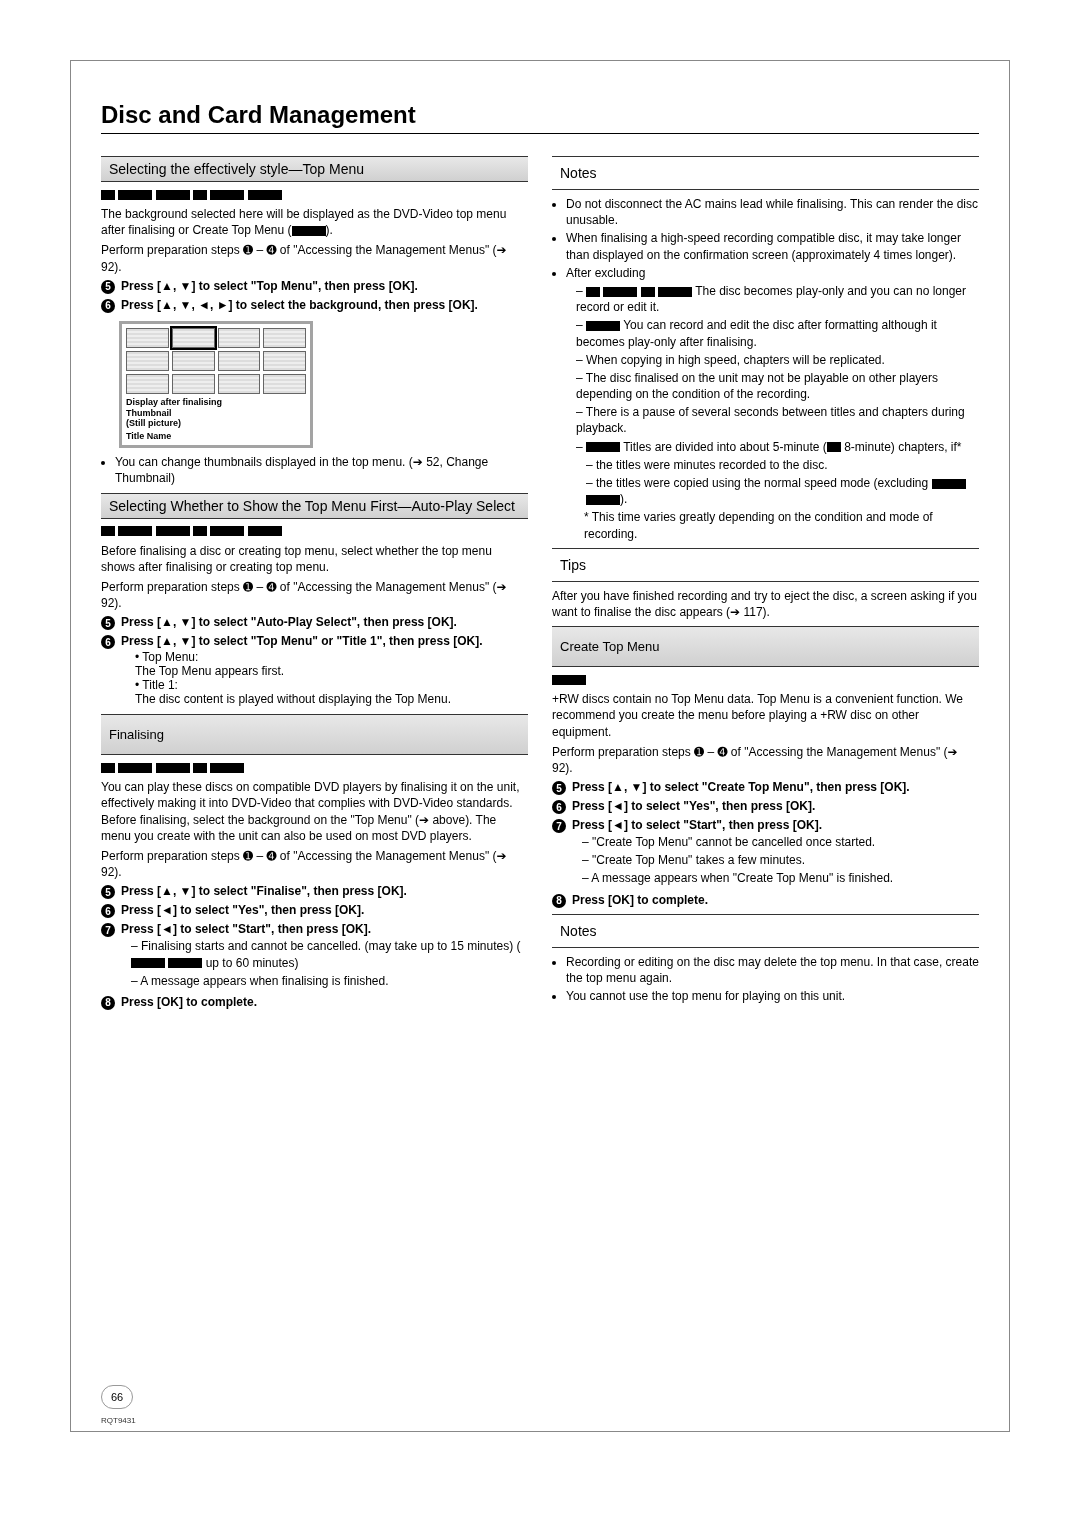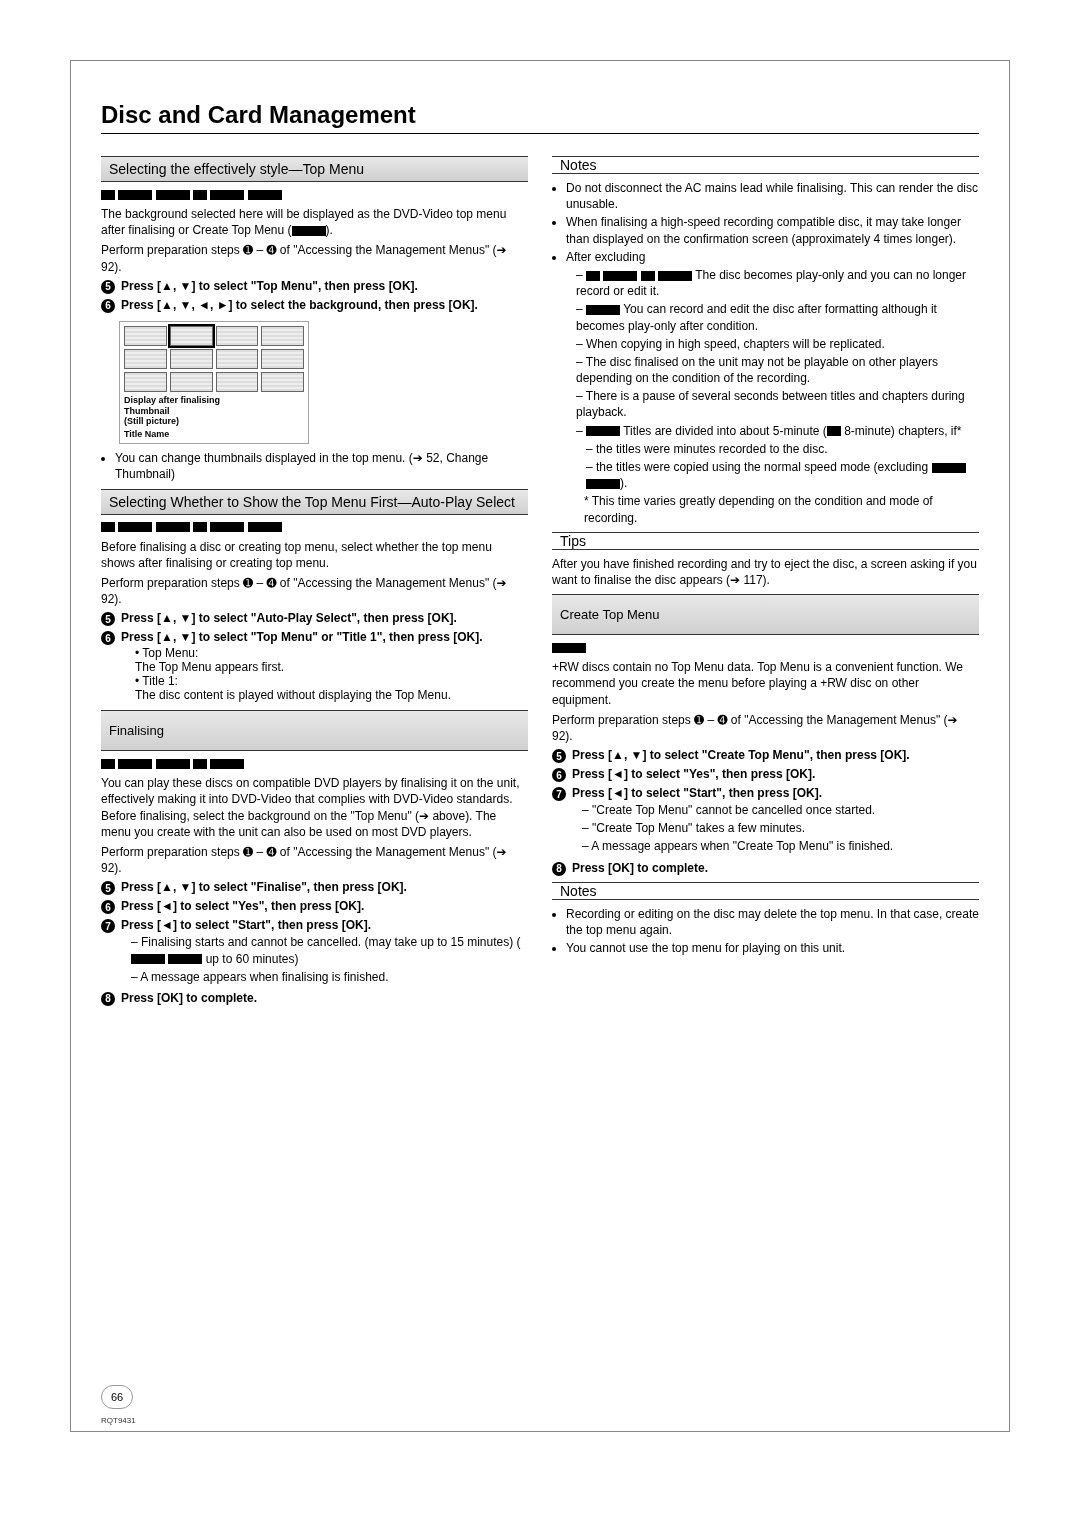--- a/index.html
+++ b/index.html
@@ -46,21 +46,21 @@
     background: linear-gradient(#e8e8e8,#d0d0d0);
     border-top: 1px solid #333;
     border-bottom: 1px solid #333;
     padding: 12px 8px;
     font-size: 13px;
     margin: 6px 0 4px 0;
   }
   .notes-title {
     border-top: 1px solid #333;
     border-bottom: 1px solid #333;
-    padding: 0 8px;
+    padding: 8px 8px;
     font-size: 14px;
     margin: 6px 0 6px 0;
   }
   .redact {
     display: inline-block;
     background: #000;
     height: 10px;
     vertical-align: middle;
   }
   .r1 { width: 14px; }
@@ -99,21 +99,21 @@
   ul.dash {
     list-style: none;
     margin: 2px 0;
     padding-left: 10px;
   }
   ul.dash li::before {
     content: "– ";
   }
   ul.dash li { margin: 2px 0; line-height: 1.35; }
   .thumb-box {
-    border: 1px solid #a3a3a3;
+    border: 3px solid #a3a3a3;
     width: 180px;
     padding: 4px;
     margin: 8px 0 6px 18px;
     background: #fff;
   }
   .thumb-grid {
     display: grid;
     grid-template-columns: repeat(4, 1fr);
     gap: 3px;
     margin-bottom: 3px;
@@ -276,21 +276,21 @@
     <div class="col">
 
       <div class="notes-title">Notes</div>
       <ul class="bullets">
         <li>Do not disconnect the AC mains lead while finalising. This can render the disc unusable.</li>
         <li>When finalising a high-speed recording compatible disc, it may take longer than displayed on the confirmation screen (approximately 4 times longer).</li>
         <li>
           <span>After excluding</span>
           <ul class="dash">
             <li><span class="redact r1"></span> <span class="redact r2"></span> <span class="redact r1"></span> <span class="redact r2"></span><span> The disc becomes play-only and you can no longer record or edit it.</span></li>
-            <li><span class="redact r2"></span><span> You can record and edit the disc after formatting although it becomes play-only after condition.</span></li>
+            <li><span class="redact r2"></span><span> You can record and edit the disc after formatting although it becomes play-only after finalising.</span></li>
             <li>When copying in high speed, chapters will be replicated.</li>
             <li>The disc finalised on the unit may not be playable on other players depending on the condition of the recording.</li>
             <li>There is a pause of several seconds between titles and chapters during playback.</li>
             <li>
               <span class="redact r2"></span><span> Titles are divided into about 5-minute (</span><span class="redact r1"></span><span> 8-minute) chapters, if*</span>
               <ul class="dash">
                 <li>the titles were minutes recorded to the disc.</li>
                 <li><span>the titles were copied using the normal speed mode (excluding </span><span class="redact r2"></span> <span class="redact r2"></span><span>).</span></li>
               </ul>
               <div style="margin-left:8px;">* This time varies greatly depending on the condition and mode of recording.</div>

